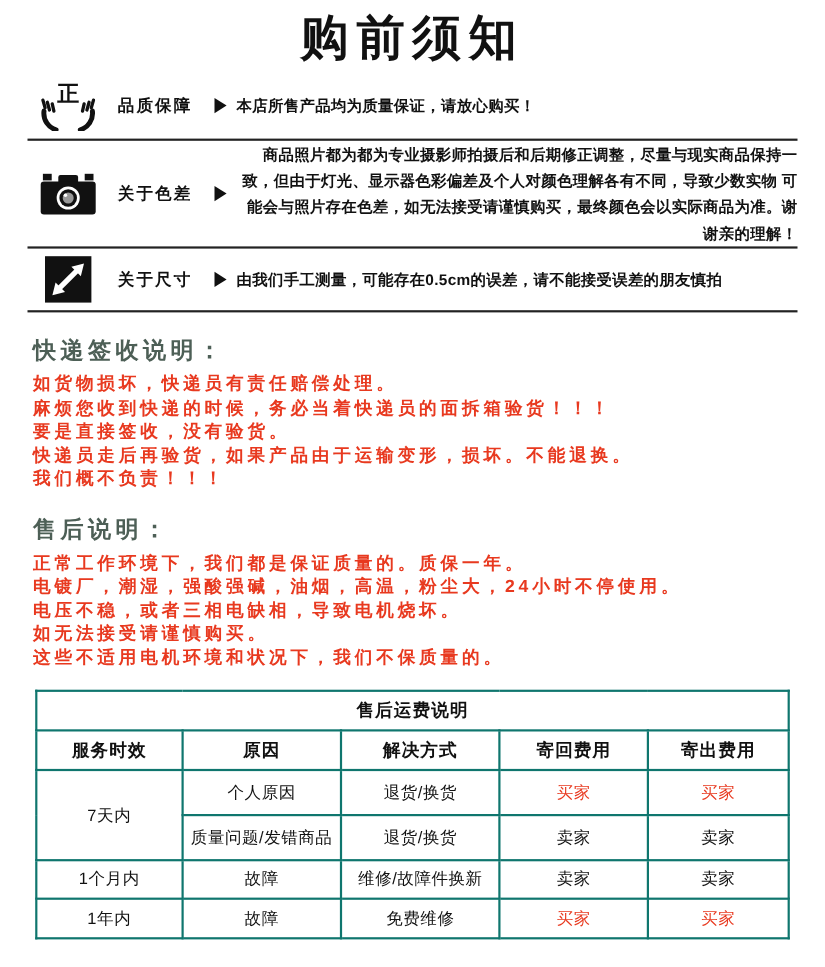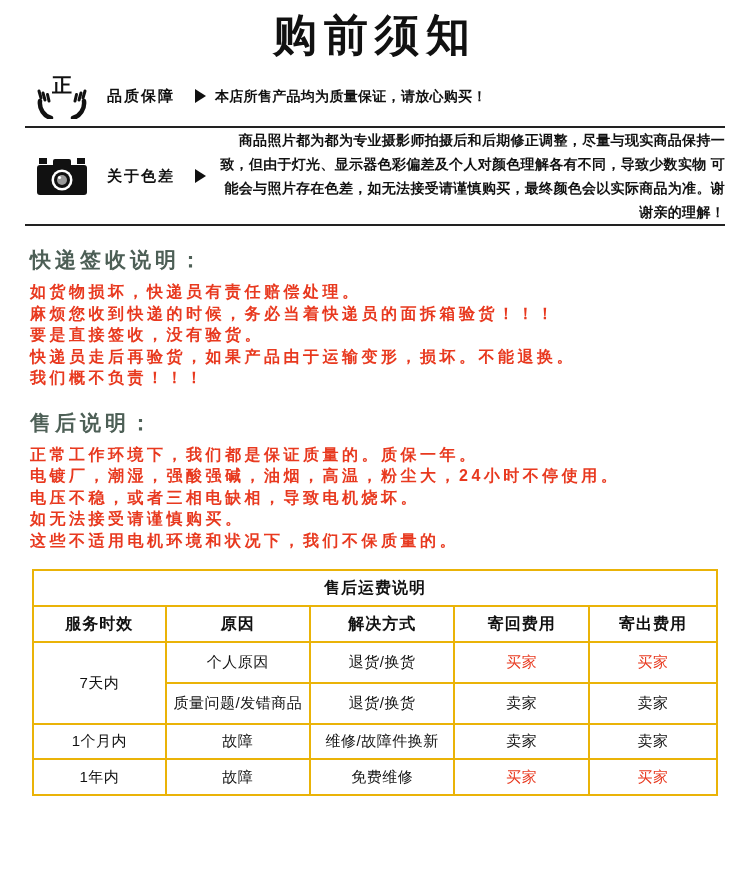--- a/index.html
+++ b/index.html
@@ -23,21 +23,21 @@
   .row-body{flex:1;display:flex;align-items:center;}
   .arrow{flex:0 0 auto;width:0;height:0;border-left:11px solid #111;
          border-top:7px solid transparent;border-bottom:7px solid transparent;margin-right:9px;}
   .row-text{margin:0;font-size:14px;font-weight:bold;line-height:24px;letter-spacing:.3px;text-align:right;}
   
   .red-section{margin:20px 30px 0 30px;}
   .red-heading{margin:0 0 7px 0;font-size:21px;font-weight:bold;letter-spacing:4px;color:#4d5f56;}
   .red-line{color:#e8391f;font-size:16px;font-weight:bold;letter-spacing:3.5px;line-height:21.5px;white-space:nowrap;}
   
   .shipping{border-collapse:collapse;table-layout:fixed;width:686px;margin:18px auto 0 auto;}
-  .shipping th,.shipping td{border:2px solid #eab308;text-align:center;vertical-align:middle;
+  .shipping th,.shipping td{border:2px solid #0f766e;text-align:center;vertical-align:middle;
     font-size:15px;font-weight:500;padding:0;letter-spacing:.5px;}
   .table-title{font-size:27px;font-weight:bold;height:55px;letter-spacing:4px;}
   .shipping thead th{height:34px;font-size:16px;font-weight:bold;letter-spacing:1px;}
   .row-a td{height:39px;}
   .row-b td{height:39px;}
   .row-c td{height:33px;}
   .row-d td{height:34px;}
   .fee-red{color:#e8391f;font-weight:bold;}
 </style>
 </head>
@@ -87,20 +87,35 @@
           <circle cx="24.5" cy="22.5" r="1.6" fill="#fff"></circle>
         </svg>
       </div>
       <div class="row-label">关于色差</div>
       <div class="row-body">
         <span class="arrow"></span>
         <p class="row-text">商品照片都为都为专业摄影师拍摄后和后期修正调整，尽量与现实商品保持一致，但由于灯光、显示器色彩偏差及个人对颜色理解各有不同，导致少数实物 可能会与照片存在色差，如无法接受请谨慎购买，最终颜色会以实际商品为准。谢谢亲的理解！</p>
       </div>
     </div>
 
+    <div class="notice-row nr3">
+      <div class="icon-box">
+        <svg width="46" height="46" viewBox="0 0 48 48">
+          <rect x="2" y="2" width="44" height="44" fill="#111"></rect>
+          <line x1="14" y1="34" x2="34" y2="14" stroke="#fff" stroke-width="5"></line>
+          <polygon points="39,9 36,21 27,12" fill="#fff"></polygon>
+          <polygon points="9,39 12,27 21,36" fill="#fff"></polygon>
+        </svg>
+      </div>
+      <div class="row-label">关于尺寸</div>
+      <div class="row-body">
+        <span class="arrow"></span>
+        <p class="row-text">由我们手工测量，可能存在0.5cm的误差，请不能接受误差的朋友慎拍</p>
+      </div>
+    </div>
 
   </div>
 
   <div class="red-section">
     <h2 class="red-heading">快递签收说明：</h2>
     <div class="red-line">如货物损坏，快递员有责任赔偿处理。</div>
     <div class="red-line">麻烦您收到快递的时候，务必当着快递员的面拆箱验货！！！</div>
     <div class="red-line">要是直接签收，没有验货。</div>
     <div class="red-line">快递员走后再验货，如果产品由于运输变形，损坏。不能退换。</div>
     <div class="red-line">我们概不负责！！！</div>

